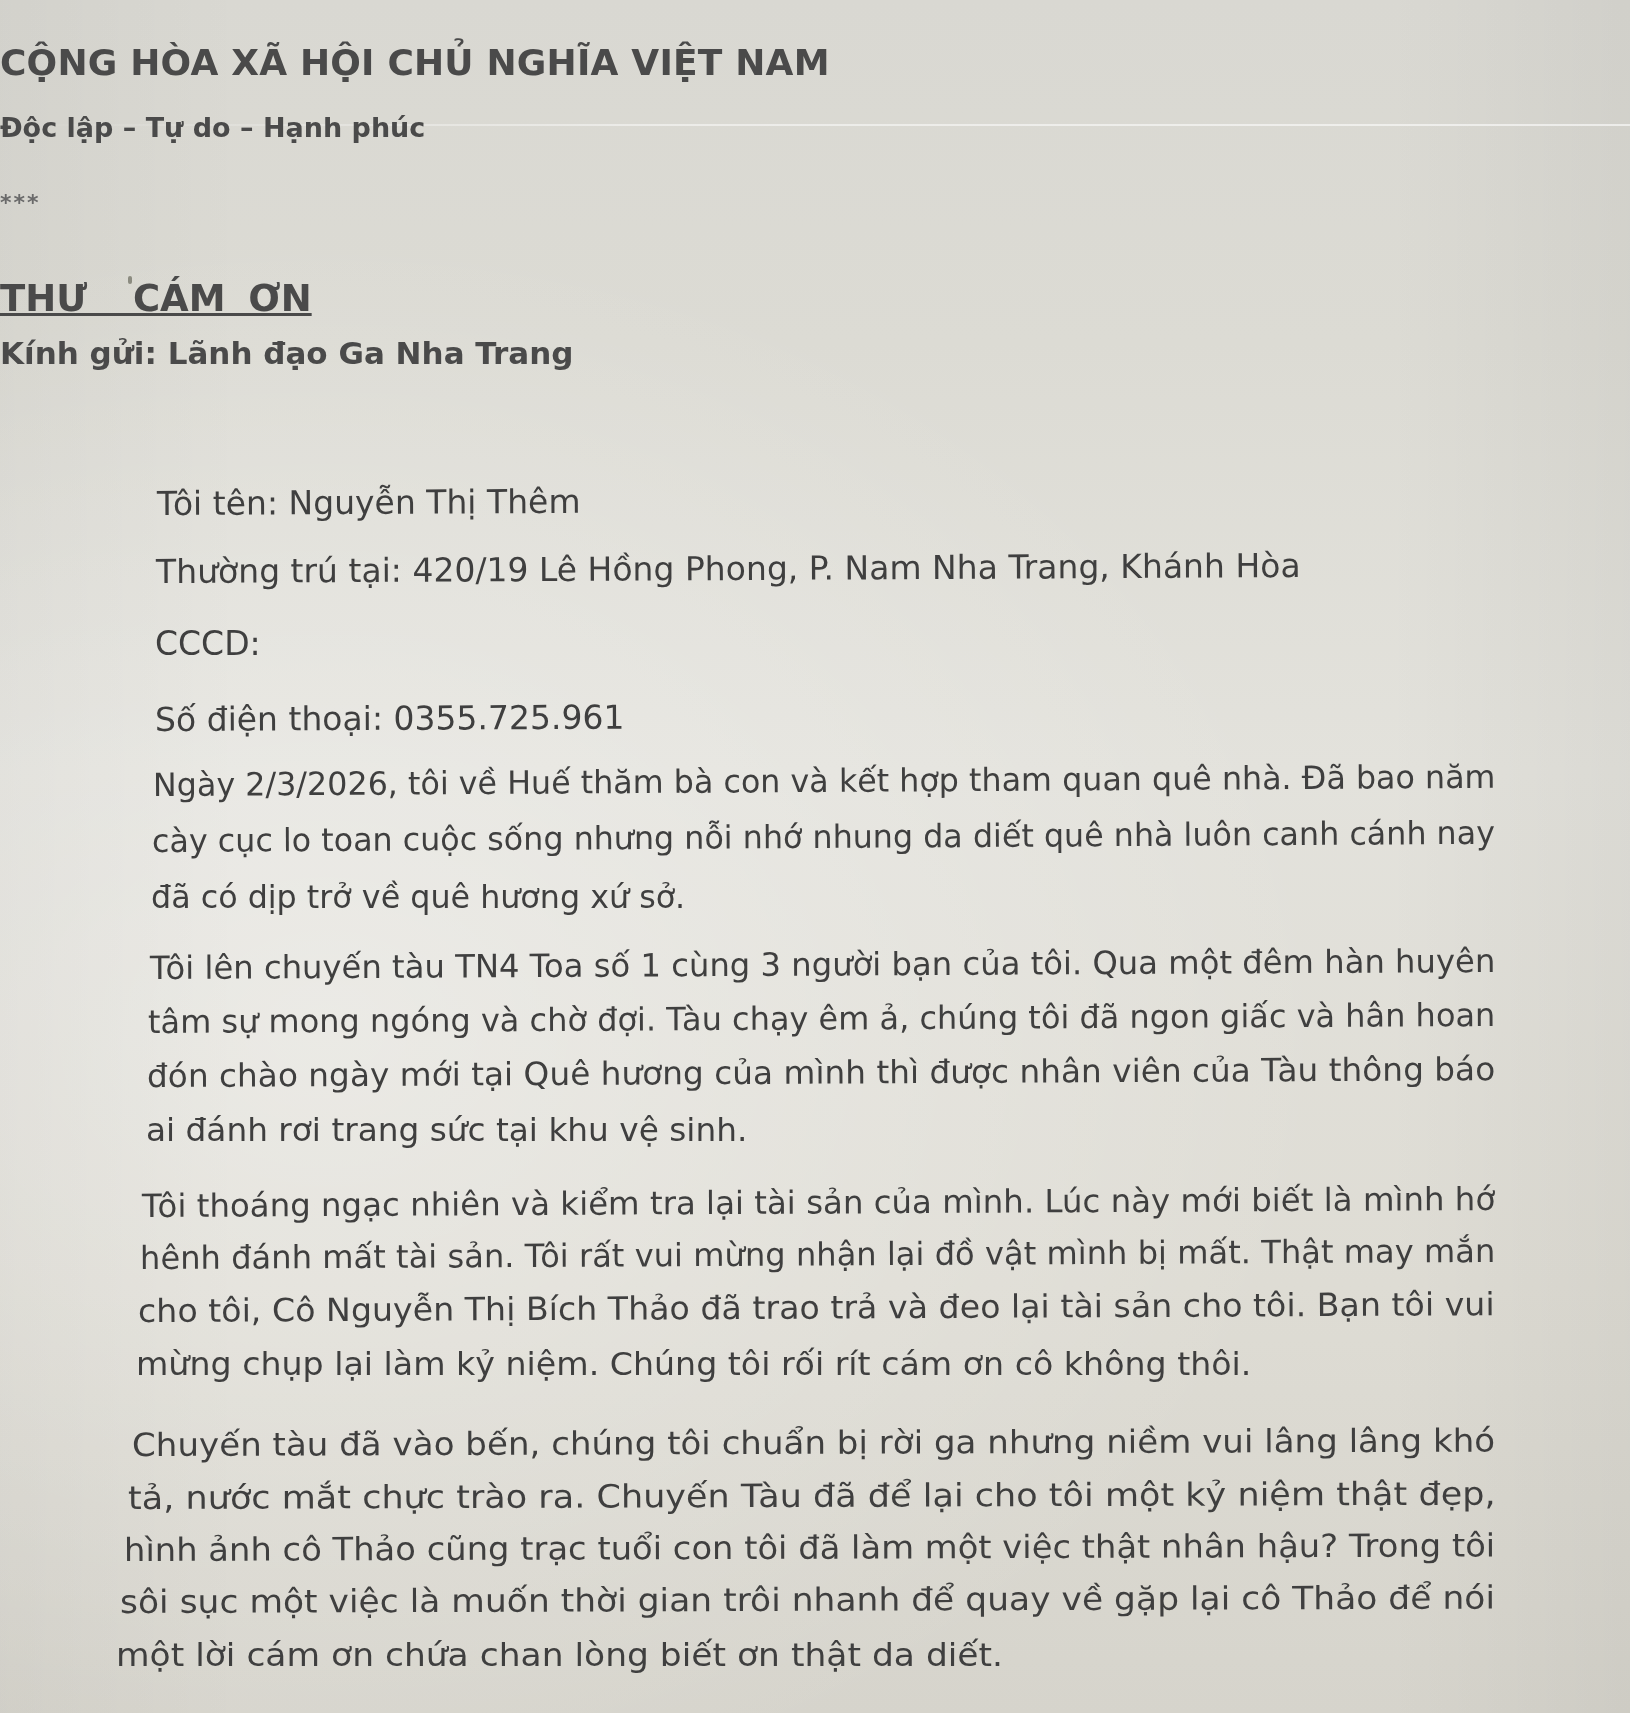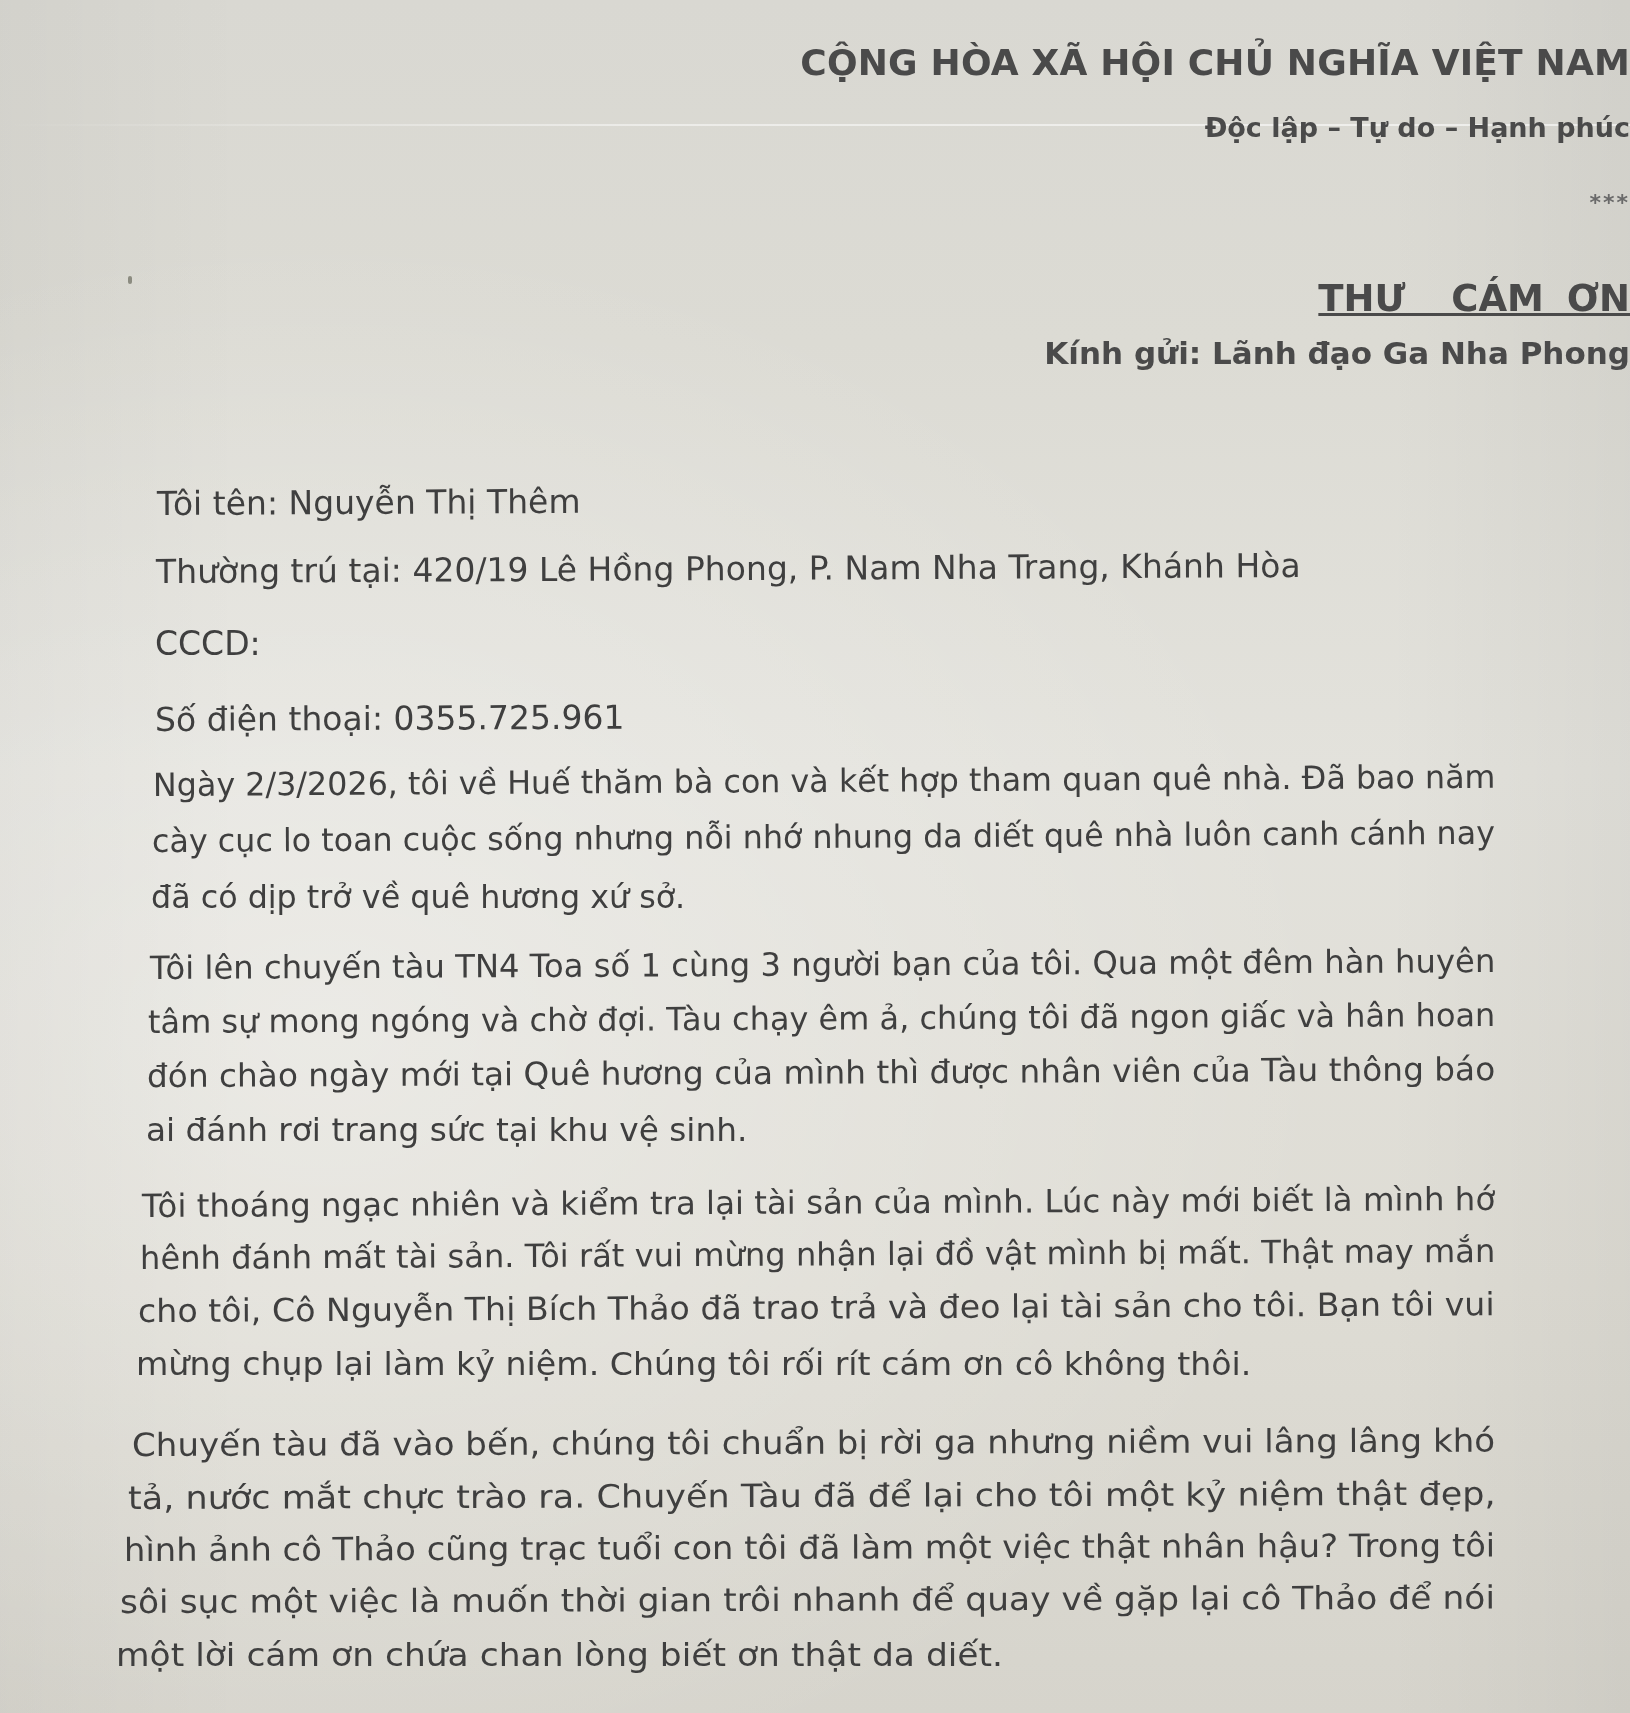--- a/index.html
+++ b/index.html
@@ -38,21 +38,21 @@
       width: 4px;
       height: 8px;
       background: #6b6b5e;
       border-radius: 2px;
       opacity: 0.7;
     }
     .center {
       position: absolute;
       left: 0;
       width: 1630px;
-      text-align: right;
+      text-align: left;
       font-weight: bold;
       color: #4a4a4a;
       white-space: nowrap;
     }
     .h-country { top: 42px; font-size: 36px; letter-spacing: 0.2px; }
     .h-motto { top: 112px; font-size: 27px; }
     .h-stars { top: 190px; font-size: 22px; letter-spacing: 2px; color: #6a6a6a; }
     .h-title { top: 277px; font-size: 37px; word-spacing: 10px; text-decoration: underline; }
     .h-to { top: 335px; font-size: 31px; }
 
@@ -69,21 +69,21 @@
 <body>
 
 <div class="paper-shade"></div>
 <div class="fold-line"></div>
 <div class="speck"></div>
 
 <div class="center h-country">CỘNG HÒA XÃ HỘI CHỦ NGHĨA VIỆT NAM</div>
 <div class="center h-motto">Độc lập – Tự do – Hạnh phúc</div>
 <div class="center h-stars">***</div>
 <div class="center h-title" style="white-space:pre;">THƯ  CÁM ƠN</div>
-<div class="center h-to">Kính gửi: Lãnh đạo Ga Nha Phong</div>
+<div class="center h-to">Kính gửi: Lãnh đạo Ga Nha Trang</div>
 
 <div class="line info" style="left:157px; top:484px; transform:rotate(-0.3deg);">Tôi tên: Nguyễn Thị Thêm</div>
 <div class="line info" style="left:156px; top:552px; transform:rotate(-0.3deg);">Thường trú tại: 420/19 Lê Hồng Phong, P. Nam Nha Trang, Khánh Hòa</div>
 <div class="line info" style="left:155px; top:624px;text-align:right;">CCCD:</div>
 <div class="line info" style="left:155px; top:700px; transform:rotate(-0.3deg);">Số điện thoại: 0355.725.961</div>
 
 <div>
   <div class="line" style="left: 153px; top: 766px; transform: scaleX(0.9919) rotate(-0.35deg);">Ngày 2/3/2026, tôi về Huế thăm bà con và kết hợp tham quan quê nhà. Đã bao năm</div>
   <div class="line" style="left: 152px; top: 822px; transform: scaleX(0.9919) rotate(-0.35deg);">cày cục lo toan cuộc sống nhưng nỗi nhớ nhung da diết quê nhà luôn canh cánh nay</div>
   <div class="line" style="left: 151px; top: 878px; transform: scaleX(0.9919);">đã có dịp trở về quê hương xứ sở.</div>

